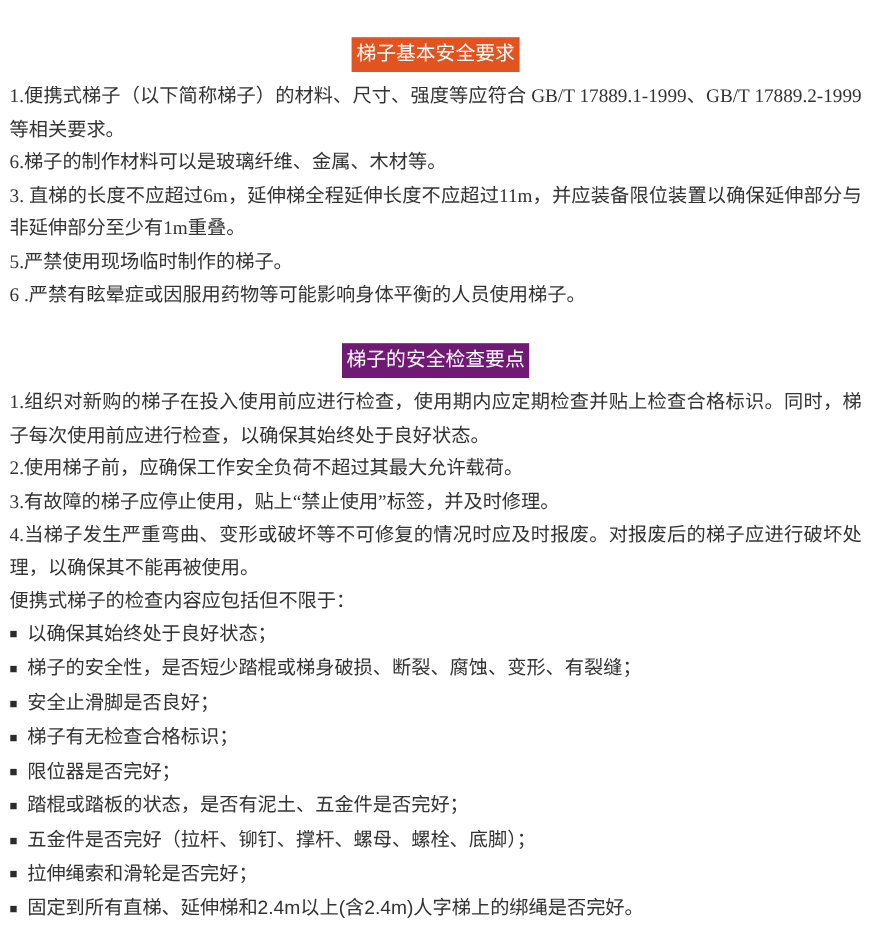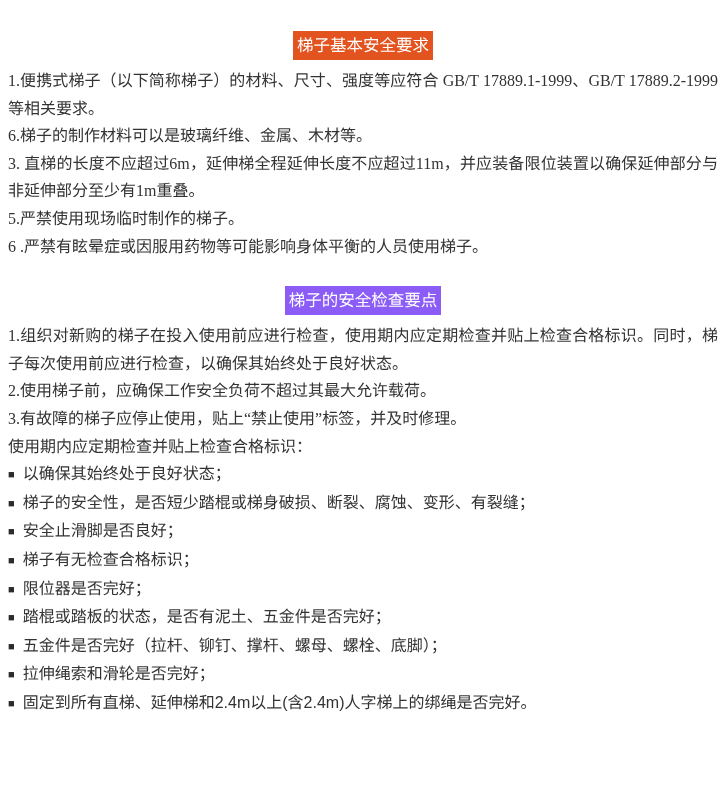--- a/index.html
+++ b/index.html
@@ -61,28 +61,29 @@
     <span class="heading" style="background: rgb(226, 83, 31);">梯子基本安全要求</span>
   </div>
 
   <p class="para">1.便携式梯子（以下简称梯子）的材料、尺寸、强度等应符合 GB/T 17889.1-1999、GB/T 17889.2-1999 等相关要求。</p>
   <p class="para">6.梯子的制作材料可以是玻璃纤维、金属、木材等。</p>
   <p class="para">3. 直梯的长度不应超过6m，延伸梯全程延伸长度不应超过11m，并应装备限位装置以确保延伸部分与非延伸部分至少有1m重叠。</p>
   <p class="para">5.严禁使用现场临时制作的梯子。</p>
   <p class="para">6 .严禁有眩晕症或因服用药物等可能影响身体平衡的人员使用梯子。</p>
 
   <div class="heading-row second">
-    <span class="heading" style="background: #8b5cf6;">梯子的安全检查要点</span>
+    <span class="heading" style="background: #701a75;">梯子的安全检查要点</span>
   </div>
 
   <p class="para">1.组织对新购的梯子在投入使用前应进行检查，使用期内应定期检查并贴上检查合格标识。同时，梯子每次使用前应进行检查，以确保其始终处于良好状态。</p>
   <p class="para">2.使用梯子前，应确保工作安全负荷不超过其最大允许载荷。</p>
   <p class="para">3.有故障的梯子应停止使用，贴上“禁止使用”标签，并及时修理。</p>
+  <p class="para">4.当梯子发生严重弯曲、变形或破坏等不可修复的情况时应及时报废。对报废后的梯子应进行破坏处理，以确保其不能再被使用。</p>
 
-  <p class="para">使用期内应定期检查并贴上检查合格标识：</p>
+  <p class="para">便携式梯子的检查内容应包括但不限于：</p>
 
   <div class="check-item"><span class="sq">■</span><span>以确保其始终处于良好状态；</span></div>
   <div class="check-item"><span class="sq">■</span><span>梯子的安全性，是否短少踏棍或梯身破损、断裂、腐蚀、变形、有裂缝；</span></div>
   <div class="check-item"><span class="sq">■</span><span>安全止滑脚是否良好；</span></div>
   <div class="check-item"><span class="sq">■</span><span>梯子有无检查合格标识；</span></div>
   <div class="check-item"><span class="sq">■</span><span>限位器是否完好；</span></div>
   <div class="check-item"><span class="sq">■</span><span>踏棍或踏板的状态，是否有泥土、五金件是否完好；</span></div>
   <div class="check-item"><span class="sq">■</span><span>五金件是否完好（拉杆、铆钉、撑杆、螺母、螺栓、底脚）；</span></div>
   <div class="check-item"><span class="sq">■</span><span>拉伸绳索和滑轮是否完好；</span></div>
   <div class="check-item"><span class="sq">■</span><span>固定到所有直梯、延伸梯和2.4m以上(含2.4m)人字梯上的绑绳是否完好。</span></div>

